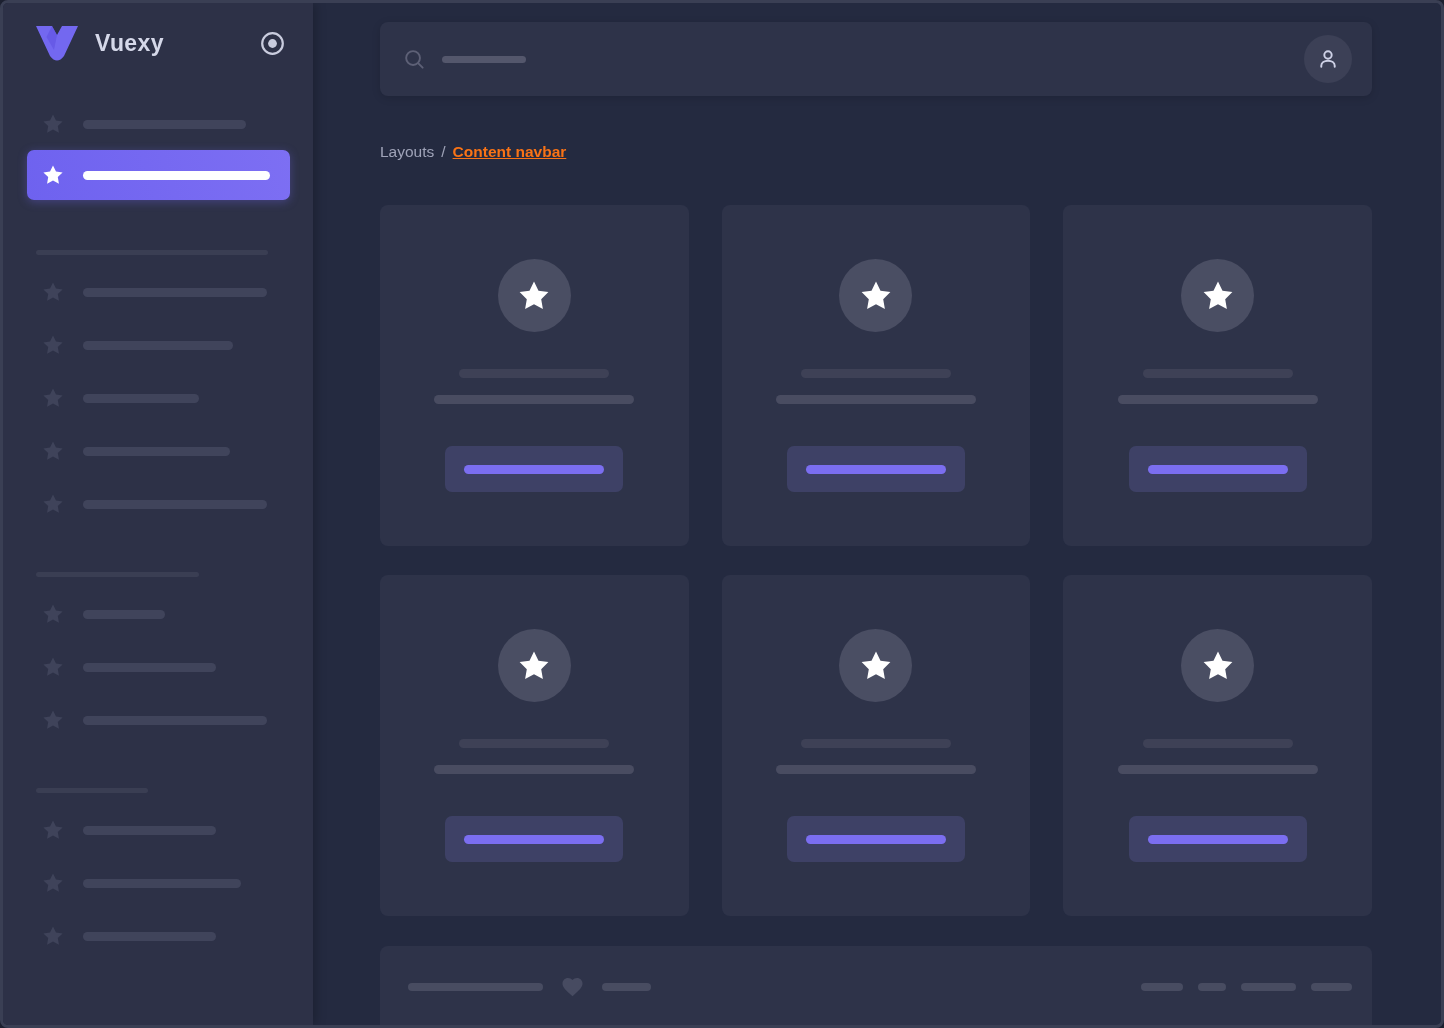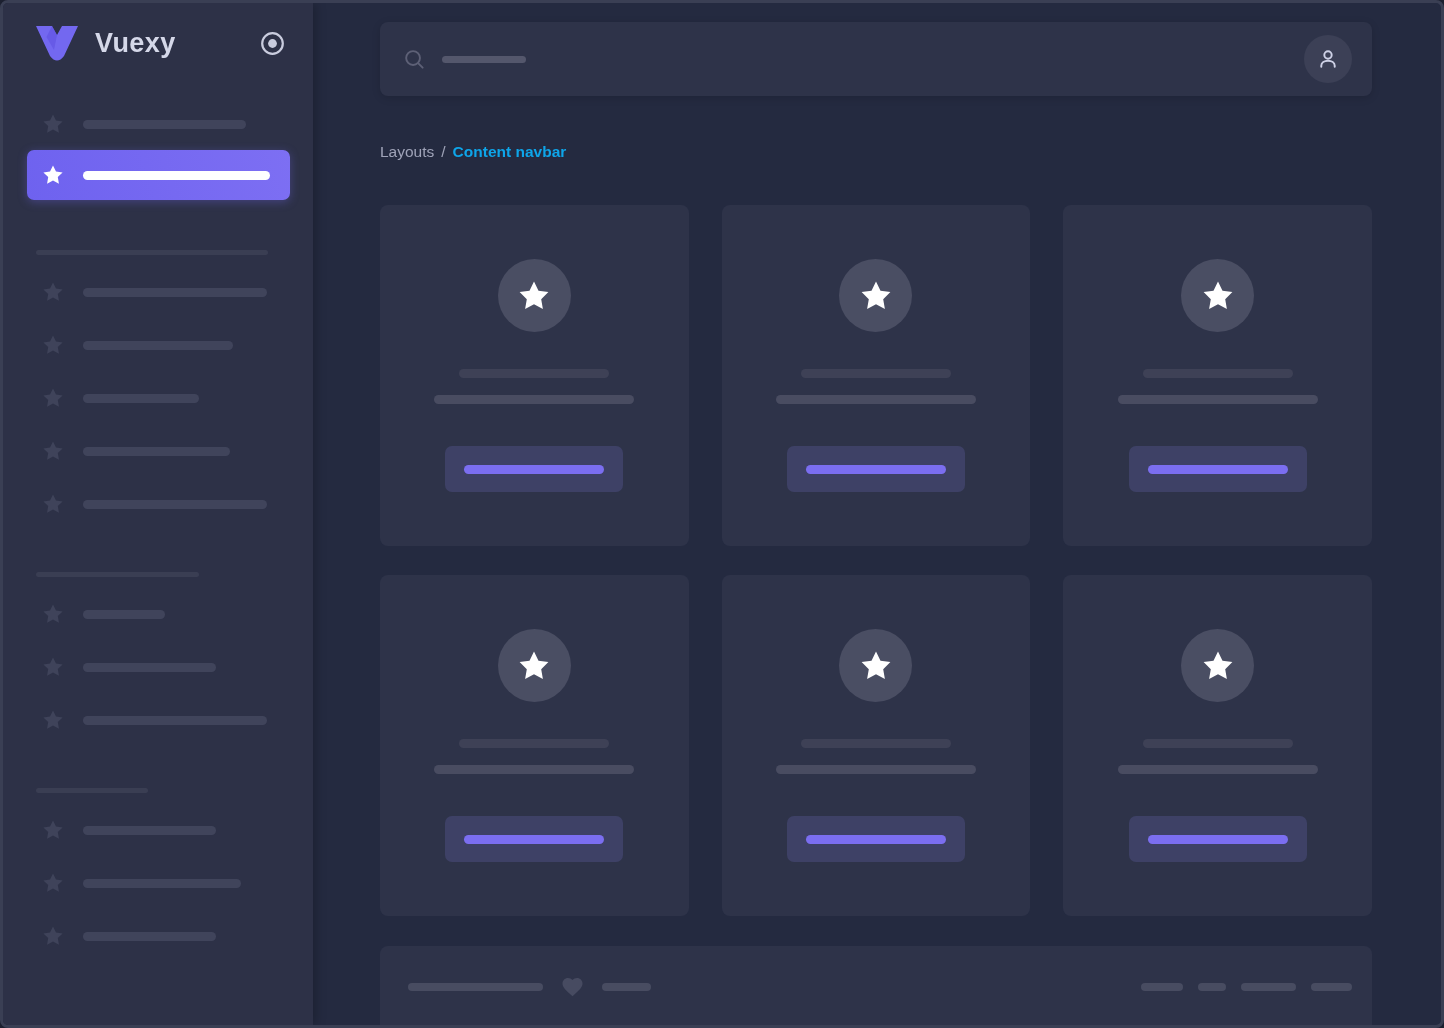--- a/index.html
+++ b/index.html
@@ -13,21 +13,21 @@
     --circle:#4a4e63;
   }
   *{box-sizing:border-box}
   body{margin:0;background:#1c2030;font-family:"Liberation Sans",sans-serif;}
   .window{width:1444px;height:1028px;border:3px solid var(--frame);border-radius:8px;
     overflow:hidden;display:flex;background:var(--main-bg);}
   
   .sidebar{width:310px;flex:none;background:var(--sidebar-bg);box-shadow:3px 0 10px rgba(0,0,0,.22);z-index:2;}
   .sidebar-header{height:80px;display:flex;align-items:center;padding:0 28px 0 30px;}
   .logo{display:flex}
-  .brand{font-size:27px;font-weight:800;color:#d5d8e9;margin-left:14px;letter-spacing:.4px;}
+  .brand{font-size:23px;font-weight:800;color:#d5d8e9;margin-left:14px;letter-spacing:.4px;}
   .toggle{margin-left:auto;display:flex;cursor:pointer}
   .sk{border-radius:99px;}
   .menu-row{display:flex;align-items:center;height:24px;margin-top:29px;padding-left:38px;}
   .menu-row .star{width:26px;display:flex;align-items:center}
   .menu-row .sk{height:9px;margin-left:16px;background:#40445b;}
   .active-pill{margin:14px 23px 0 24px;height:50px;border-radius:7px;
     background:linear-gradient(72deg,#6e62ef,#7d6ff3);display:flex;align-items:center;
     padding-left:14px;box-shadow:0 2px 10px rgba(115,103,240,.35);cursor:pointer}
   .active-pill .star{width:26px;display:flex;align-items:center}
   .active-pill .sk{height:9px;margin-left:16px;background:#ffffff;}
@@ -37,21 +37,21 @@
   
   .main{flex:1;padding:19px 69px 0 67px;min-width:0;}
   .navbar{height:74px;background:var(--card-bg);border-radius:8px;display:flex;align-items:center;
     padding:0 20px 0 23px;box-shadow:0 2px 8px rgba(0,0,0,.14);}
   .nav-sk{width:84px;height:7px;background:#54576c;margin-left:16px;border-radius:99px;}
   .avatar{margin-left:auto;width:48px;height:48px;border-radius:50%;background:#3c4056;
     display:flex;align-items:center;justify-content:center;cursor:pointer}
   .breadcrumb{margin-top:47px;font-size:15.5px;color:#9fa3b8;}
   .bc-link{cursor:pointer}
   .bc-sep{margin:0 7px;}
-  .bc-current{color:#0ea5e9;font-weight:700;}
+  .bc-current{color:#f97316;font-weight:700;text-decoration:underline;}
   .grid{margin-top:44px;display:grid;grid-template-columns:repeat(3,1fr);column-gap:33px;row-gap:29px;}
   .card{height:341px;background:var(--card-bg);border-radius:8px;display:flex;flex-direction:column;align-items:center;}
   .icon-circle{width:73px;height:73px;border-radius:50%;background:var(--circle);margin-top:54px;
     display:flex;align-items:center;justify-content:center;}
   .card-line1{height:9px;background:#3e4156;margin-top:37px;}
   .card-line2{height:9px;background:#494c61;margin-top:17px;}
   .card-btn{height:46px;background:var(--btn-bg);border-radius:7px;margin-top:42px;
     display:flex;align-items:center;justify-content:center;cursor:pointer}
   .card-btn .sk{height:9px;background:var(--btn-bar);}
   .footer{margin-top:30px;height:92px;background:var(--card-bg);border-radius:8px 8px 0 0;

